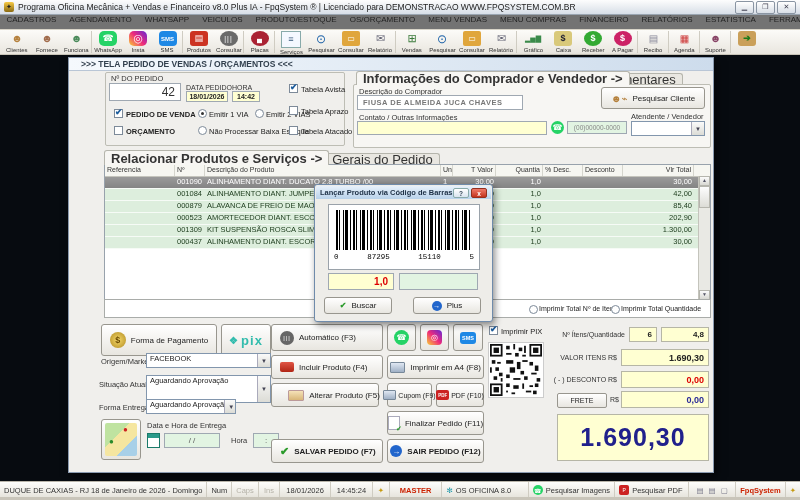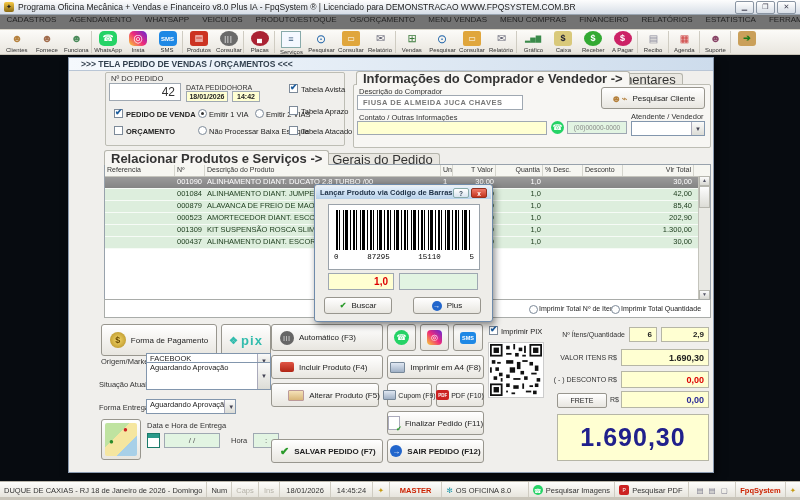--- a/index.html
+++ b/index.html
@@ -475,21 +475,21 @@
           <span>pix</span>
         </span>
     </button>
 
     <span class="lbl" style="left:32px;top:299px">Origem/Market</span>
     <div class="combo" style="left:77px;top:295px;width:125px;height:15px">
       <span>FACEBOOK</span>
         <span class="arr">▼</span>
     </div>
     <span class="lbl" style="left:30px;top:322px">Situação Atual</span>
-    <div class="combo" style="left:77px;top:304px;width:125px;height:28px">
+    <div class="combo" style="left:77px;top:317px;width:125px;height:28px">
       <span>Aguardando Aprovação</span>
         <span class="arr">▼</span>
     </div>
     <span class="lbl" style="left:30px;top:345px">Forma Entrega</span>
     <div class="combo" style="left:77px;top:341px;width:90px;height:15px">
       <span>Aguardando Aprovaçã</span>
         <span class="arr">▼</span>
     </div>
 
     <button class="btn" style="left:32px;top:361px;width:40px;height:41px;padding:0">
@@ -605,21 +605,21 @@
             <rect x="20" y="26" width="3" height="1"></rect>
           <rect x="12" y="27" width="2" height="1"></rect>
             <rect x="24" y="26" width="2" height="2"></rect>
             <rect x="9" y="26" width="1" height="1"></rect>
         </g>
       </svg>
     </div>
 
     <span class="tot-lbl" style="left:468px;top:273px;width:88px">Nº Ítens/Quantidade</span>
     <div class="tot-field" style="left:560px;top:269px;width:28px;height:15px;font-size:8px">6</div>
-    <div class="tot-field" style="left:592px;top:269px;width:48px;height:15px;font-size:8px">2,9</div>
+    <div class="tot-field" style="left:592px;top:269px;width:48px;height:15px;font-size:8px">4,8</div>
 
     <span class="tot-lbl" style="left:468px;top:296px;width:80px">VALOR ITENS R$</span>
     <div class="tot-field" style="left:552px;top:291px;width:88px;height:17px;color:#222">1.690,30</div>
 
     <span class="tot-lbl" style="left:462px;top:318px;width:86px">( - ) DESCONTO R$</span>
     <div class="tot-field" style="left:552px;top:313px;width:88px;height:17px;color:#dd0000">0,00</div>
 
     <button class="btn" style="left:488px;top:335px;width:50px;height:15px;font-size:7px;border-radius:2px">FRETE</button>
     <span class="tot-lbl" style="left:541px;top:338px">R$</span>
     <div class="tot-field" style="left:552px;top:333px;width:88px;height:17px;color:#2a2a99">0,00</div>

